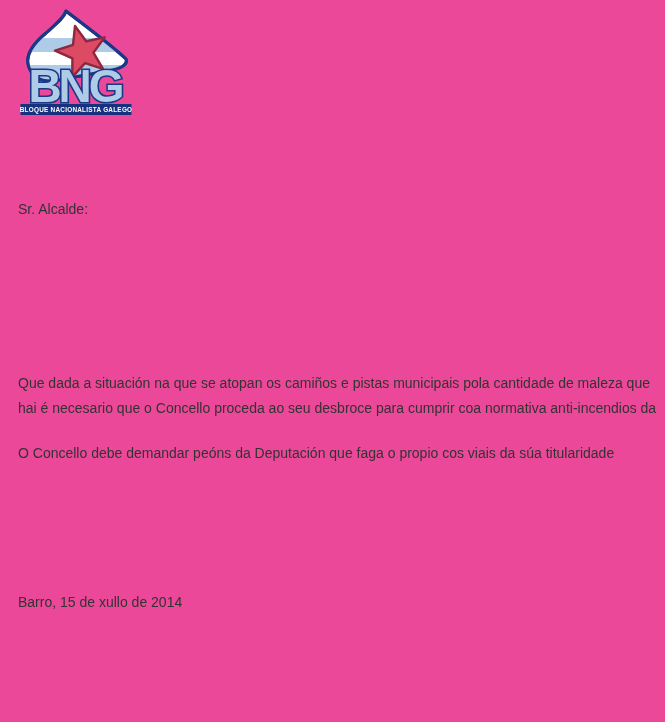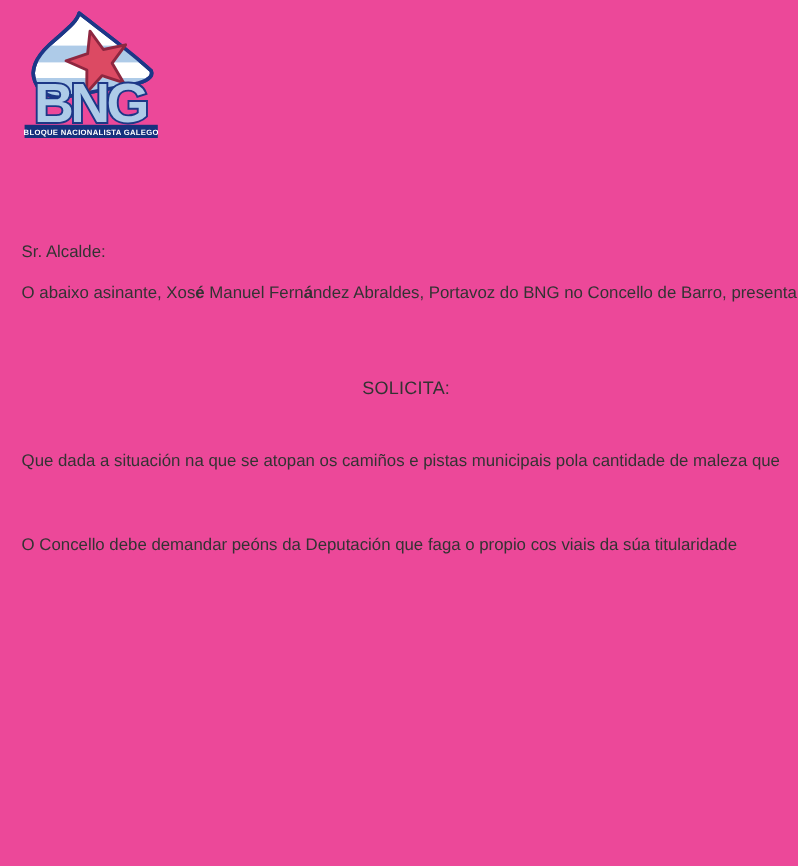--- a/index.html
+++ b/index.html
@@ -66,26 +66,26 @@
 
     <text x="55" y="94" text-anchor="middle" font-family="Liberation Sans, sans-serif" font-size="46" font-weight="bold" letter-spacing="-3" fill="#aecbe8" stroke="#1c3787" stroke-width="3.2" style="paint-order: stroke;">BNG</text>
 
     <rect x="0.5" y="96" width="111" height="11" fill="#16317d"></rect>
     <text x="56" y="104.3" text-anchor="middle" font-family="Liberation Sans, sans-serif" font-size="6.4" font-weight="bold" letter-spacing="0.25" fill="#ffffff">BLOQUE NACIONALISTA GALEGO</text>
   </svg>
 
   <div class="textblock salutation">Sr. Alcalde:</div>
 
   <div class="textblock intro">
-      <div class="line"><span>O abaixo asinante, Xos</span><span class="b">é</span><span> Manuel Fern</span><span class="b">á</span><span>ndez Abraldes, Portavoz do BNG no Concello de Barro, presenta</span></div>
     </div>
 
-  <div class="textblock heading">SOLICITA:</div>
 
   <div class="textblock body-par">
       <div class="line"><span>Que dada a situación na que se atopan os camiños e pistas municipais pola cantidade de maleza que</span></div>
+      <div class="line"><span>hai é necesario que o Concello proceda ao seu desbroce para cumprir coa normativa anti-incendios da</span></div>
     </div>
 
   <div class="textblock deputacion">O Concello debe demandar peóns da Deputación que faga o propio cos viais da súa titularidade</div>
 
+  <div class="textblock dateline">Barro, 15 de xullo de 2014</div>
 
 
 </div>
 
 </body></html>

